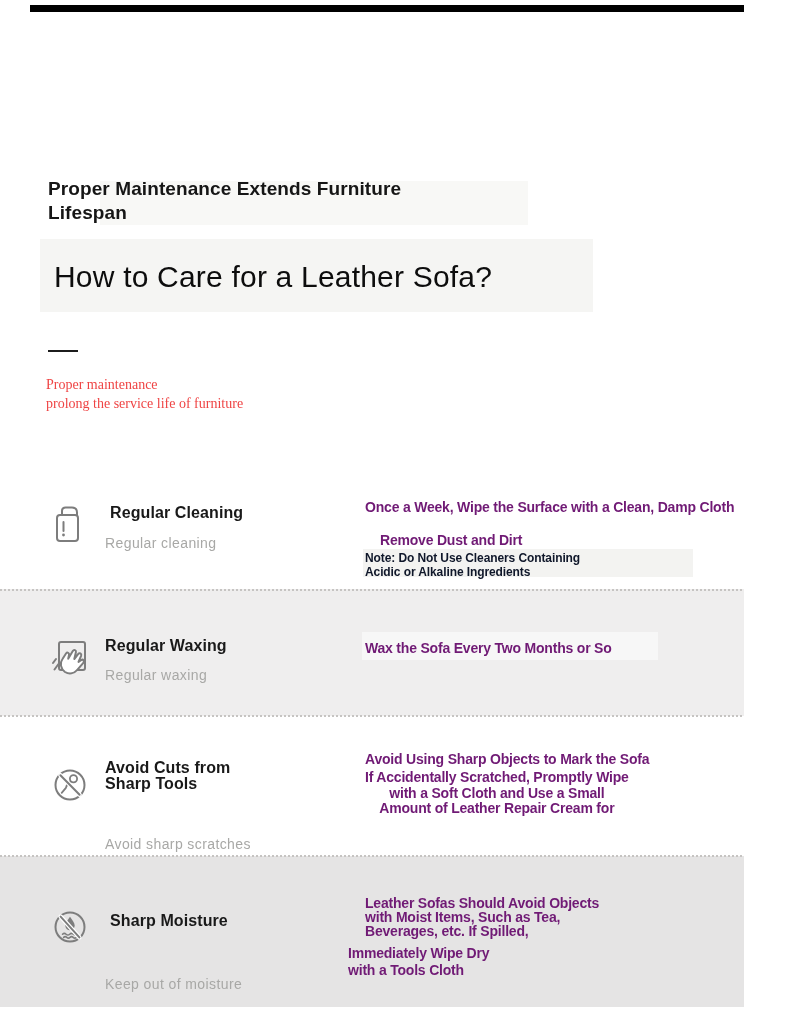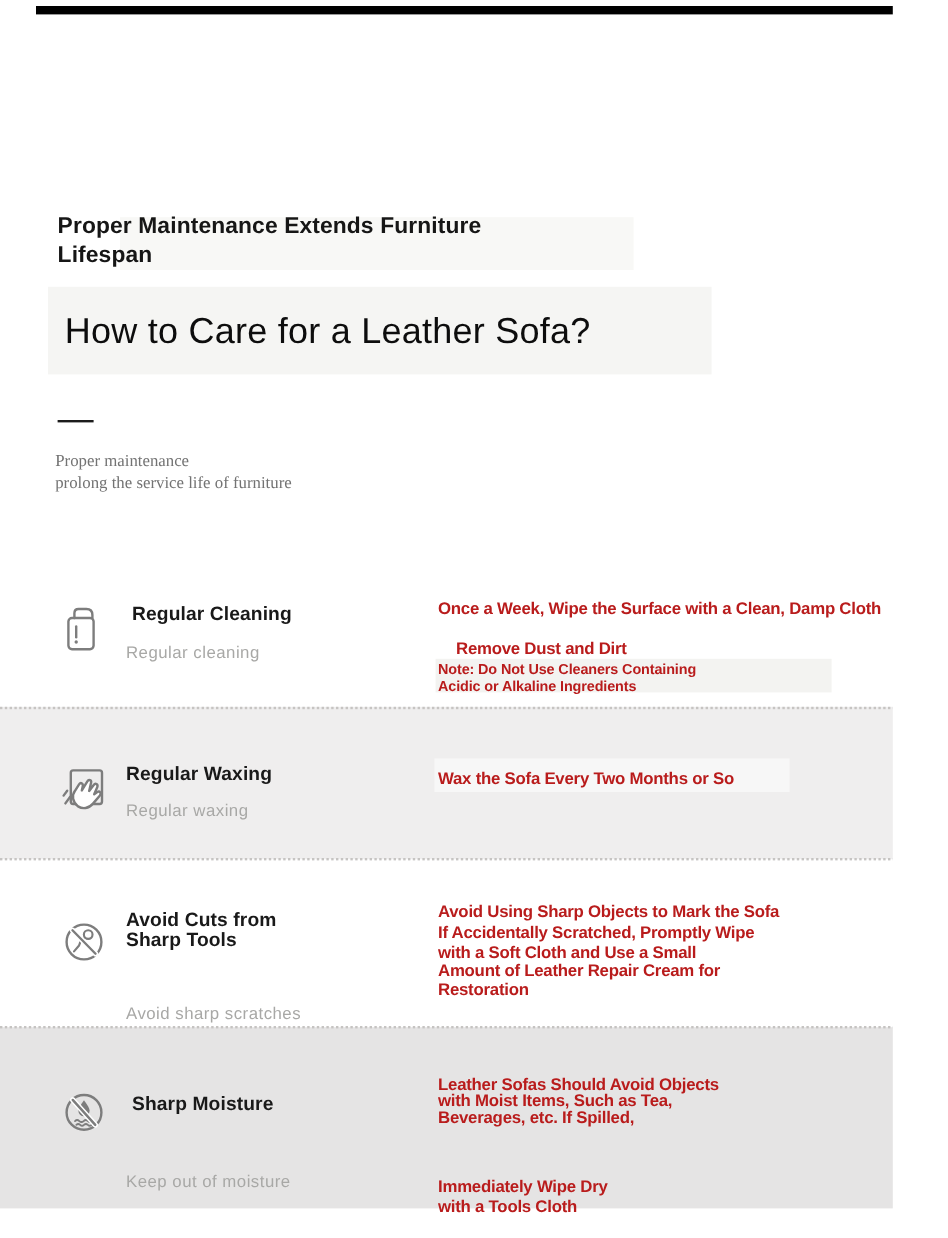--- a/index.html
+++ b/index.html
@@ -14,32 +14,32 @@
   .h1-box{left:40px;top:239px;width:553px;height:73px;background:#f5f5f3;}
   .note-hl{left:363px;top:549px;width:330px;height:28px;background:#f3f3f1;}
   .wax-hl{left:362px;top:632px;width:296px;height:28px;background:rgba(255,255,255,0.5);}
 
   .kicker{left:48px;top:177px;width:460px;font-size:19px;font-weight:bold;
     line-height:24px;color:#161616;letter-spacing:0.1px;}
   .h1{left:54px;top:260px;font-size:30px;font-weight:normal;color:#0d0d0d;
     letter-spacing:0.2px;white-space:nowrap;}
   .rule{left:48px;top:350px;width:30px;height:2px;background:#1c1c1c;}
   .intro{left:46px;top:376px;font-family:"Liberation Serif",serif;font-size:14px;
-    line-height:18.5px;color:#737373;}
+    line-height:18.5px;color:#ef4444;}
 
   .band{left:0;width:790px;}
   .band-2{top:589px;height:127px;background:#efeeee;}
   .band-4{top:856px;height:151px;background:#e5e4e4;}
   .dotline{left:0;width:790px;height:0;border-top:2px dotted #c6c4c2;}
 
   .sec-title{font-size:16px;font-weight:bold;color:#191919;line-height:16px;letter-spacing:0.1px;}
   .sec-sub{font-size:14px;color:#a8a8a6;letter-spacing:0.4px;white-space:nowrap;}
-  .pt{font-size:14px;font-weight:bold;color:#b91c1c;letter-spacing:-0.2px;white-space:nowrap;}
-  .note{font-size:12px;font-weight:bold;color:#b91c1c;line-height:13.5px;letter-spacing:-0.1px;white-space:nowrap;}
-  .lh14{line-height:14px;} .lh155{line-height:15.5px;} .lh17{line-height:17px;}
+  .pt{font-size:14px;font-weight:bold;color:#701a75;letter-spacing:-0.2px;white-space:nowrap;}
+  .note{font-size:12px;font-weight:bold;color:#0f172a;line-height:13.5px;letter-spacing:-0.1px;white-space:nowrap;}
+  .lh14{line-height:14px;} .lh155{line-height:15.5px;text-align:center;} .lh17{line-height:17px;}
 
   .icon svg{display:block;}
 </style>
 </head>
 <body>
 
 <div class="canvas">
 
   <div class="abs top-bar"></div>
 
@@ -104,38 +104,37 @@
       <line x1="8.4" y1="8.2" x2="27.6" y2="27.8"></line>
     </svg>
   </div>
   <div class="abs sec-title" style="left:105px;top:760px;width:152px;">Avoid Cuts from Sharp Tools</div>
   <div class="abs sec-sub" style="left:105px;top:836px;">Avoid sharp scratches</div>
   <div class="abs pt" style="left:365px;top:751px;">Avoid Using Sharp Objects to Mark the Sofa</div>
   <div class="abs pt lh155" style="left:365px;top:770px;">
     <div>If Accidentally Scratched, Promptly Wipe</div>
     <div>with a Soft Cloth and Use a Small</div>
     <div>Amount of Leather Repair Cream for</div>
-    <div>Restoration</div>
   </div>
 
   <div class="abs icon" style="left:52px;top:909px;">
     <svg width="36" height="36" viewBox="0 0 36 36" fill="none" stroke="#7d7d7d" stroke-width="2" stroke-linecap="round" stroke-linejoin="round">
       <circle cx="18" cy="18" r="14.5"></circle>
       <path d="M18 7.8 c2.8 3.8 4.7 6.5 4.7 8.8 a4.7 4.7 0 0 1 -9.4 0 c0 -2.3 1.9 -5 4.7 -8.8 z" fill="#7d7d7d" stroke="none"></path>
       <path d="M10.5 25.2 q1.8 -1.7 3.6 0 t3.6 0 t3.6 0 t3.6 0" stroke-width="1.5"></path>
       <path d="M11.6 28.4 q1.6 -1.5 3.2 0 t3.2 0 t3.2 0 t3.2 0" stroke-width="1.5"></path>
       <line x1="8.6" y1="7.6" x2="27.4" y2="28.4" stroke="#ffffff" stroke-width="4.5"></line>
       <line x1="8.6" y1="7.6" x2="27.4" y2="28.4"></line>
     </svg>
   </div>
   <div class="abs sec-title" style="left:110px;top:913px;">Sharp Moisture</div>
   <div class="abs sec-sub" style="left:105px;top:940px;margin-top:36px;">Keep out of moisture</div>
   <div class="abs pt lh14" style="left:365px;top:896px;">
     <div>Leather Sofas Should Avoid Objects</div>
     <div>with Moist Items, Such as Tea,</div>
     <div>Beverages, etc. If Spilled,</div>
   </div>
-  <div class="abs pt lh17" style="left:365px;top:945px;margin-top:35px;">
+  <div class="abs pt lh17" style="left:348px;top:945px;">
     <div>Immediately Wipe Dry</div>
     <div>with a Tools Cloth</div>
   </div>
 
 </div>
 
 </body></html>

